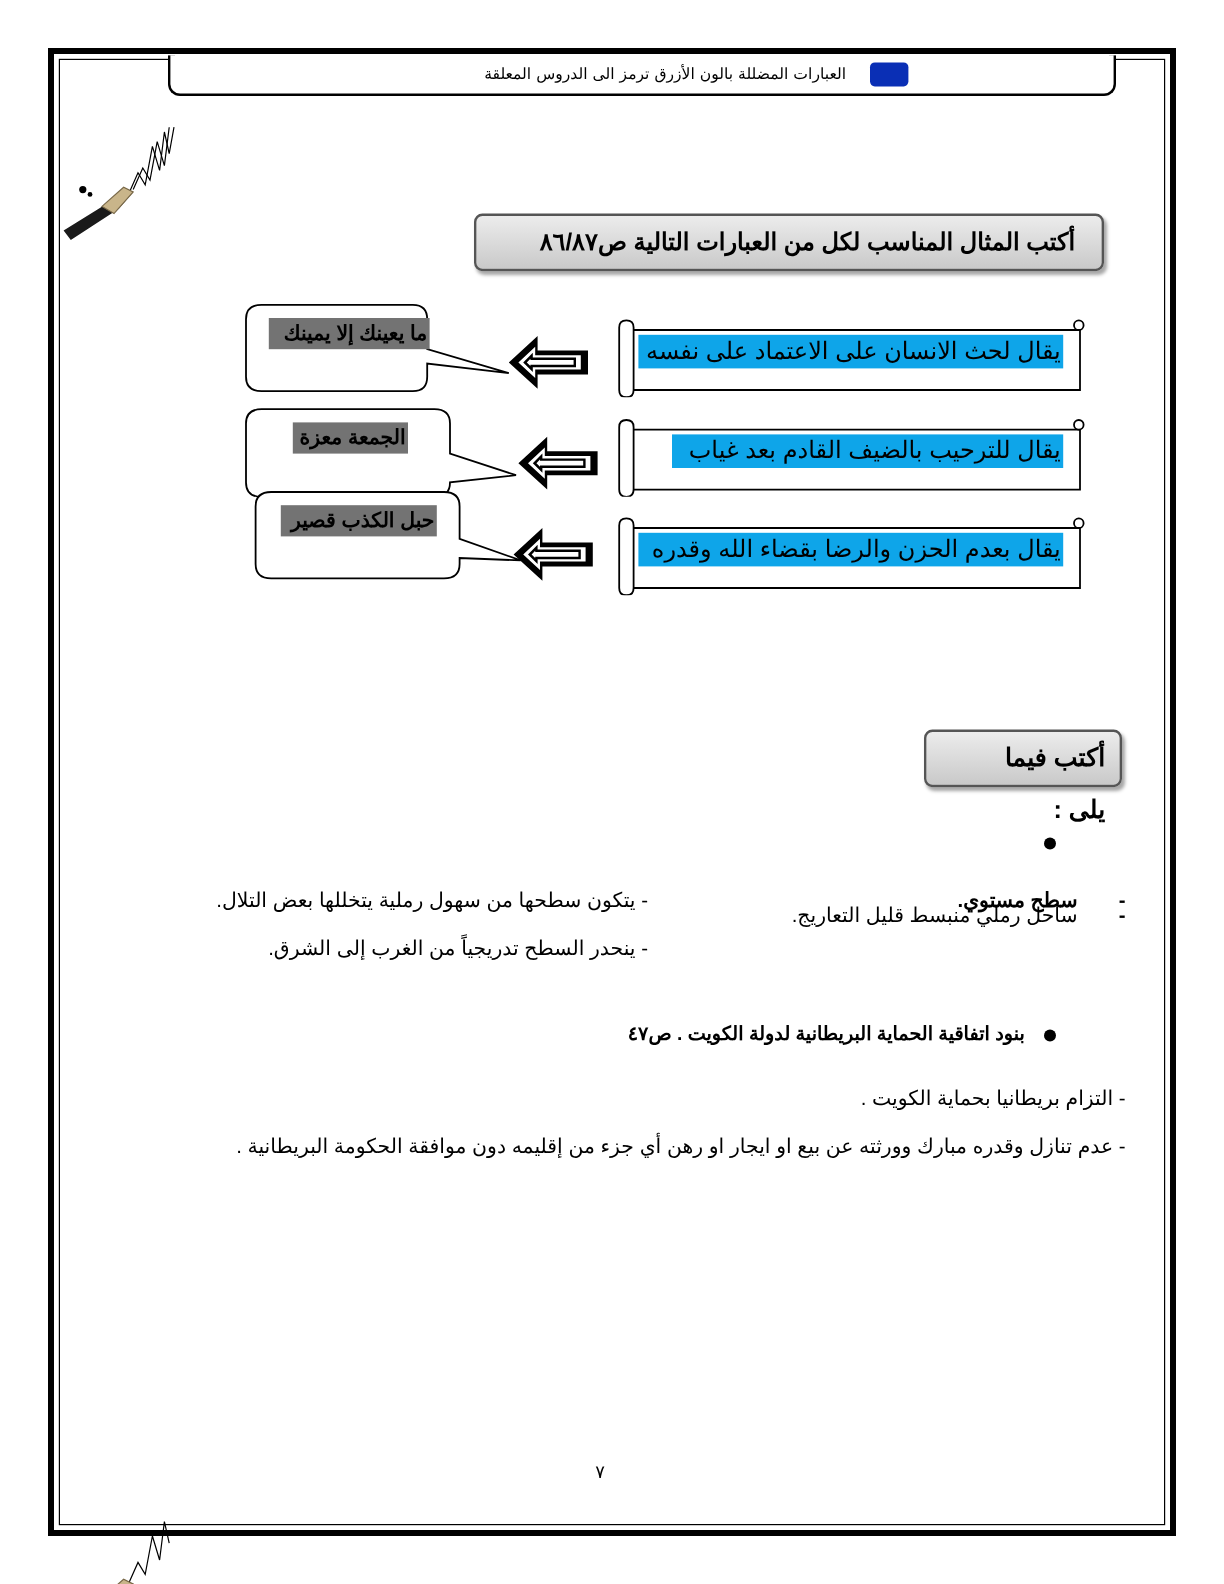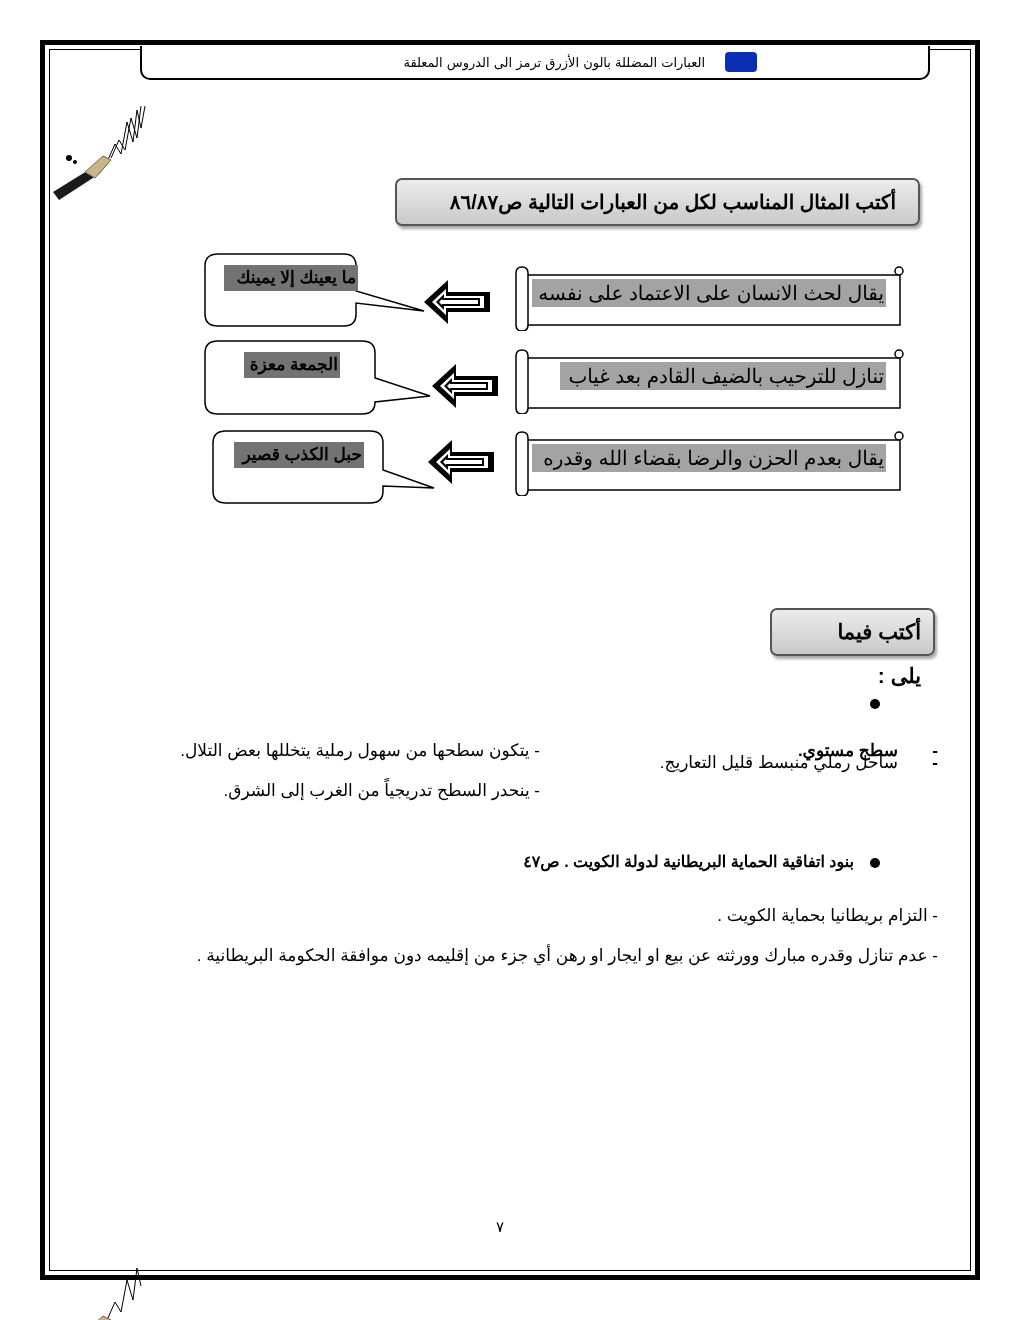--- a/index.html
+++ b/index.html
@@ -43,21 +43,21 @@
     }
     .title-1 { left: 395px; top: 178px; width: 525px; height: 48px; font-size: 20px; line-height: 44px; padding-right: 22px; }
     .title-2 { left: 770px; top: 608px; width: 165px; height: 48px; font-size: 21px; line-height: 44px; padding-right: 12px; padding-left: 36px; }
 
     .scroll {
       position: absolute; left: 510px; width: 394px; height: 62px;
     }
     .scroll svg { position: absolute; left: 0; top: 0; }
     .scroll .hl {
       position: absolute; right: 18px; top: 14px; height: 28px;
-      background: #a3a3a3; color: #000; direction: rtl;
+      background: #0ea5e9; color: #000; direction: rtl;
       font-size: 20px; line-height: 28px; white-space: nowrap; padding: 0 2px;
       font-family: "Liberation Sans", sans-serif;
     }
     .bubble {
       position: absolute; box-sizing: border-box;
     }
     .bubble svg { position: absolute; left: 0; top: 0; overflow: visible; }
     .bubble .hl {
       position: absolute; top: 12px; height: 26px; background: #737373;
       direction: rtl; font-weight: bold; font-size: 17px; line-height: 26px;
@@ -131,21 +131,21 @@
   </svg>
   <div class="hl" style="left:20px; width:130px;">ما يعينك إلا يمينك</div>
 </div>
 
 <div class="scroll" style="top:348px;">
   <svg width="396" height="66" viewBox="0 0 396 66">
     <path d="M12 10 L390 10 L390 60 L12 60 Z" fill="#fff" stroke="#000" stroke-width="1.5"></path>
     <path d="M6 12 Q6 6 12 6 Q18 6 18 12 L18 64 Q18 70 12 70 Q6 70 6 64 Z" fill="#fff" stroke="#000" stroke-width="1.5" transform="translate(0,-4)"></path>
     <circle cx="389" cy="6" r="4" fill="#fff" stroke="#000" stroke-width="1.5"></circle>
   </svg>
-  <div class="hl" style="width:322px;">تنازل للترحيب بالضيف القادم بعد غياب</div>
+  <div class="hl" style="width:322px;">يقال للترحيب بالضيف القادم بعد غياب</div>
 </div>
 <svg class="arrow" style="left:428px; top:362px;" viewBox="0 0 72 48">
   <polygon points="4,24 28,2 28,14 70,14 70,34 28,34 28,46" fill="#000"></polygon>
   <polygon points="12,24 26,11 26,18 64,18 64,30 26,30 26,37" fill="#fff"></polygon>
   <polygon points="16,24 24,16 24,20 60,20 60,28 24,28 24,32" fill="#000"></polygon>
   <polygon points="19,24 22,21 22,22 58,22 58,26 22,26 22,27" fill="#fff"></polygon>
 </svg>
 <div class="bubble" style="left:204px; top:340px; width:226px; height:75px;">
   <svg width="226" height="75" viewBox="0 0 226 75">
     <path d="M14 1 L158 1 Q171 1 171 13 L171 38 L226 56 L171 62 L171 62 Q171 74 158 74 L14 74 Q1 74 1 62 L1 13 Q1 1 14 1 Z" fill="#fff" stroke="#000" stroke-width="1.5"></path>
@@ -160,21 +160,21 @@
     <circle cx="389" cy="6" r="4" fill="#fff" stroke="#000" stroke-width="1.5"></circle>
   </svg>
   <div class="hl" style="width:350px;">يقال بعدم الحزن والرضا بقضاء الله وقدره</div>
 </div>
 <svg class="arrow" style="left:424px; top:438px;" viewBox="0 0 72 48">
   <polygon points="4,24 28,2 28,14 70,14 70,34 28,34 28,46" fill="#000"></polygon>
   <polygon points="12,24 26,11 26,18 64,18 64,30 26,30 26,37" fill="#fff"></polygon>
   <polygon points="16,24 24,16 24,20 60,20 60,28 24,28 24,32" fill="#000"></polygon>
   <polygon points="19,24 22,21 22,22 58,22 58,26 22,26 22,27" fill="#fff"></polygon>
 </svg>
-<div class="bubble" style="left:212px; top:430px; width:222px; height:74px;">
+<div class="bubble" style="left:212px; top:409px; width:222px; height:74px;">
   <svg width="222" height="74" viewBox="0 0 222 74">
     <path d="M14 1 L158 1 Q171 1 171 13 L171 40 L222 58 L171 56 L171 61 Q171 73 158 73 L14 73 Q1 73 1 61 L1 13 Q1 1 14 1 Z" fill="#fff" stroke="#000" stroke-width="1.5"></path>
   </svg>
   <div class="hl" style="left:22px; width:126px;">حبل الكذب قصير</div>
 </div>
 
 <div class="title-btn title-2">أكتب فيما يلى :</div>
 
 <div class="section-title" style="top:692px; font-size:19px;">
   <span class="bullet"></span>

